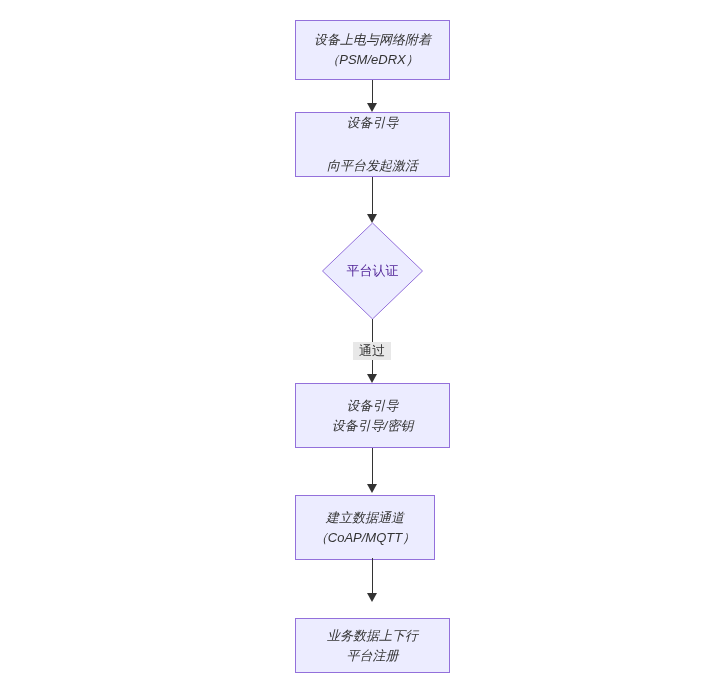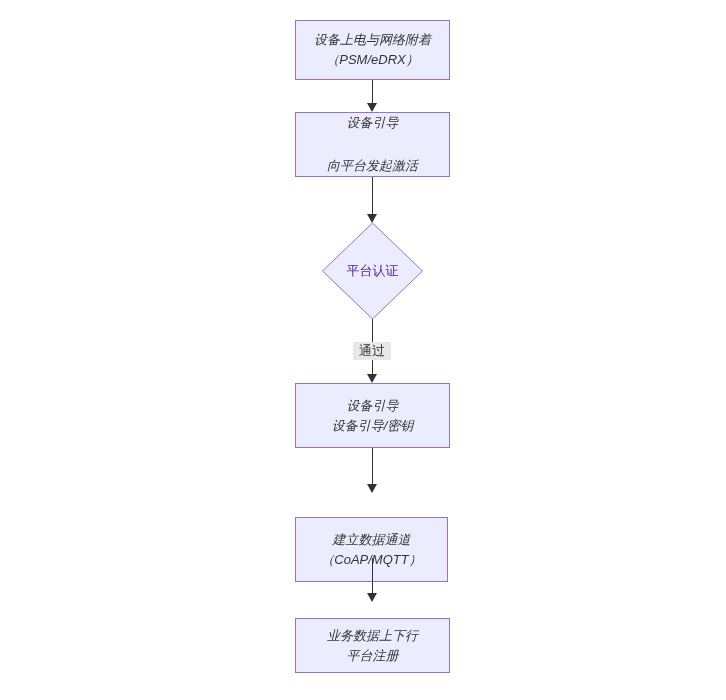--- a/index.html
+++ b/index.html
@@ -83,21 +83,21 @@
     color: #333333;
     font-size: 13px;
     line-height: 18px;
     padding: 0 6px;
     white-space: nowrap;
   }
   
   .n1 { left: 295px; top: 20px;  width: 155px; height: 60px; }
   .n2 { left: 295px; top: 112px; width: 155px; height: 65px; justify-content: space-between; }
   .n4 { left: 295px; top: 383px; width: 155px; height: 65px; }
-  .n5 { left: 295px; top: 517px; width: 153px; height: 65px; }
+  .n5 { left: 295px; top: 495px; width: 140px; height: 65px; }
   .n6 { left: 295px; top: 602px; width: 155px; height: 55px; margin-top: 16px; }
   
   .e1 { top: 80px;  height: 24px; }
   .e1h { top: 103px; }
   .e2 { top: 177px; height: 38px; }
   .e2h { top: 214px; }
   .e3 { top: 319px; height: 56px; }
   .e3h { top: 374px; }
   .e4 { top: 448px; height: 37px; }
   .e4h { top: 484px; }

